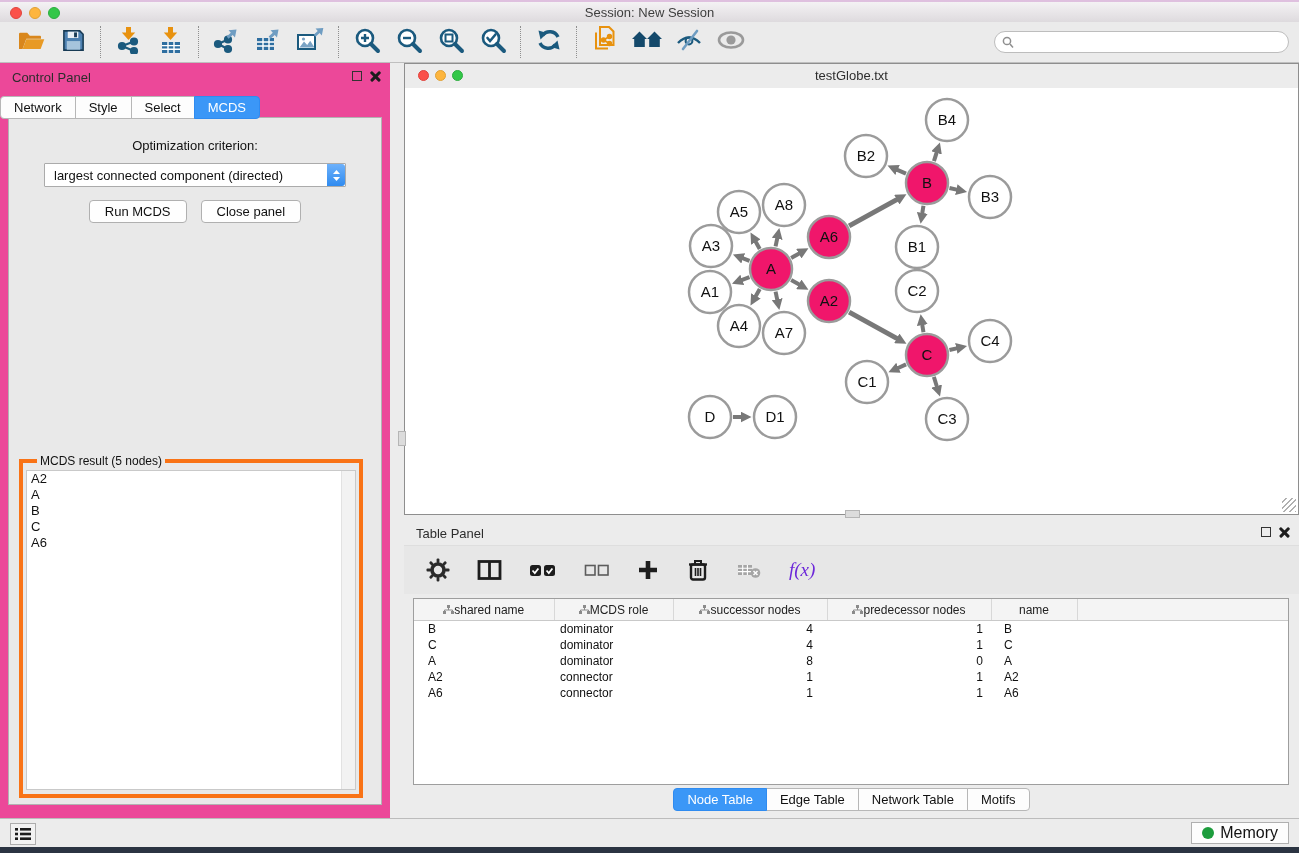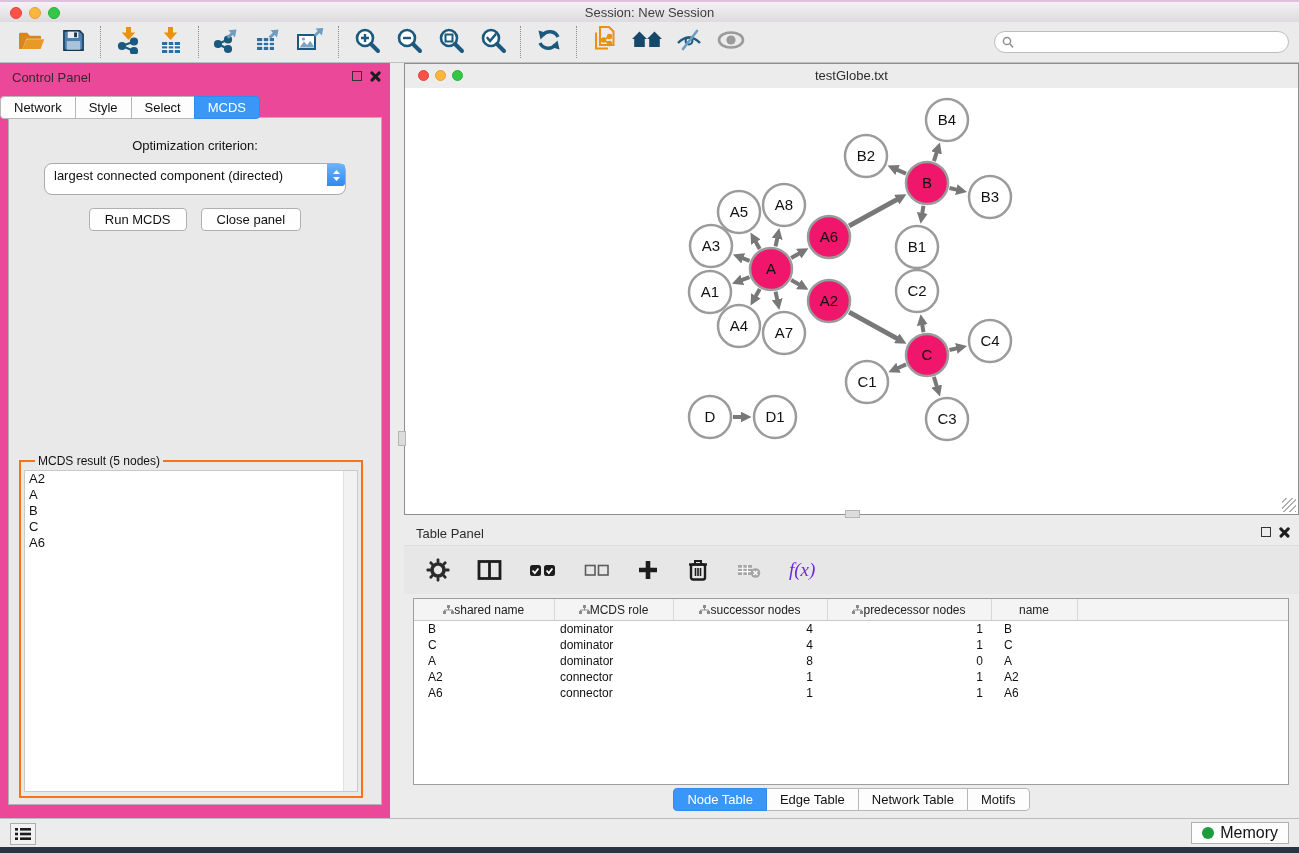--- a/index.html
+++ b/index.html
@@ -39,29 +39,29 @@
   .tabs-row{position:absolute;top:33px;left:0;right:0;text-align:left;z-index:3;white-space:nowrap;}
   .tab{background:#fdfdfd;border:1px solid #b7b7b7;padding:3px 13px;font-size:13px;color:#111;
     margin-left:-1px;display:inline-block;position:relative;}
   .tab:first-child{border-radius:4px 0 0 4px;margin-left:0;}
   .tab:last-child{border-radius:0 4px 4px 0;}
   .tab.active{background:#3b97f7;border-color:#2f8bf0;color:#fff;z-index:4;}
 
   .cp-inner{position:absolute;left:8px;right:8px;top:54px;bottom:13px;background:#e9e9e9;
     border:1px solid #b2b2b2;box-sizing:border-box;}
   .opt-label{margin-top:20px;text-align:center;font-size:13px;color:#111;}
-  .combo{position:relative;width:302px;height:32px;margin:10px auto 0;background:#fff;
-    border:1px solid #ababab;border-radius:8px;box-sizing:border-box;}
+  .combo{position:relative;width:302px;height:24px;margin:10px auto 0;background:#fff;
+    border:1px solid #ababab;border-radius:1px;box-sizing:border-box;}
   .combo-text{position:absolute;left:9px;top:4px;font-size:13px;color:#111;white-space:nowrap;}
   .combo-spin{position:absolute;right:0;top:0;width:18px;height:22px;background:linear-gradient(#6db1fb,#2f8bf0);
     border-radius:0 3px 3px 0;display:flex;align-items:center;justify-content:center;}
   .btn-row{margin-top:13px;display:flex;justify-content:center;gap:14px;}
   .btn{background:#fefefe;border:1px solid #b0b0b0;border-radius:4px;padding:3px 15px;font-size:13px;color:#111;}
 
-  .result-fieldset{position:absolute;left:8px;right:16px;top:336px;bottom:6px;border:2px solid #f97316;}
+  .result-fieldset{position:absolute;left:8px;right:16px;top:336px;bottom:6px;border:4px solid #f97316;}
   .result-legend{font-size:12px;color:#111;padding:0 3px;margin-left:2px;}
   .result-box{position:absolute;left:3px;right:3px;top:2px;bottom:4px;background:#fff;border:1px solid #c9c9c9;}
   .scroll-track{position:absolute;right:0;top:0;bottom:0;width:13px;background:#f2f2f2;border-left:1px solid #e2e2e2;}
   .result-item{font-size:13px;line-height:16px;padding-left:4px;color:#111;}
 
   
   .net-window{position:absolute;left:404px;top:63px;width:895px;height:452px;background:#fff;
     border:1px solid #8e8e8e;box-sizing:border-box;}
   .net-titlebar{position:absolute;left:0;top:0;right:0;height:24px;background:#ececec;border-bottom:1px solid #b5b5b5;}
   .net-titlebar .tl{width:11px;height:11px;top:6px;}

